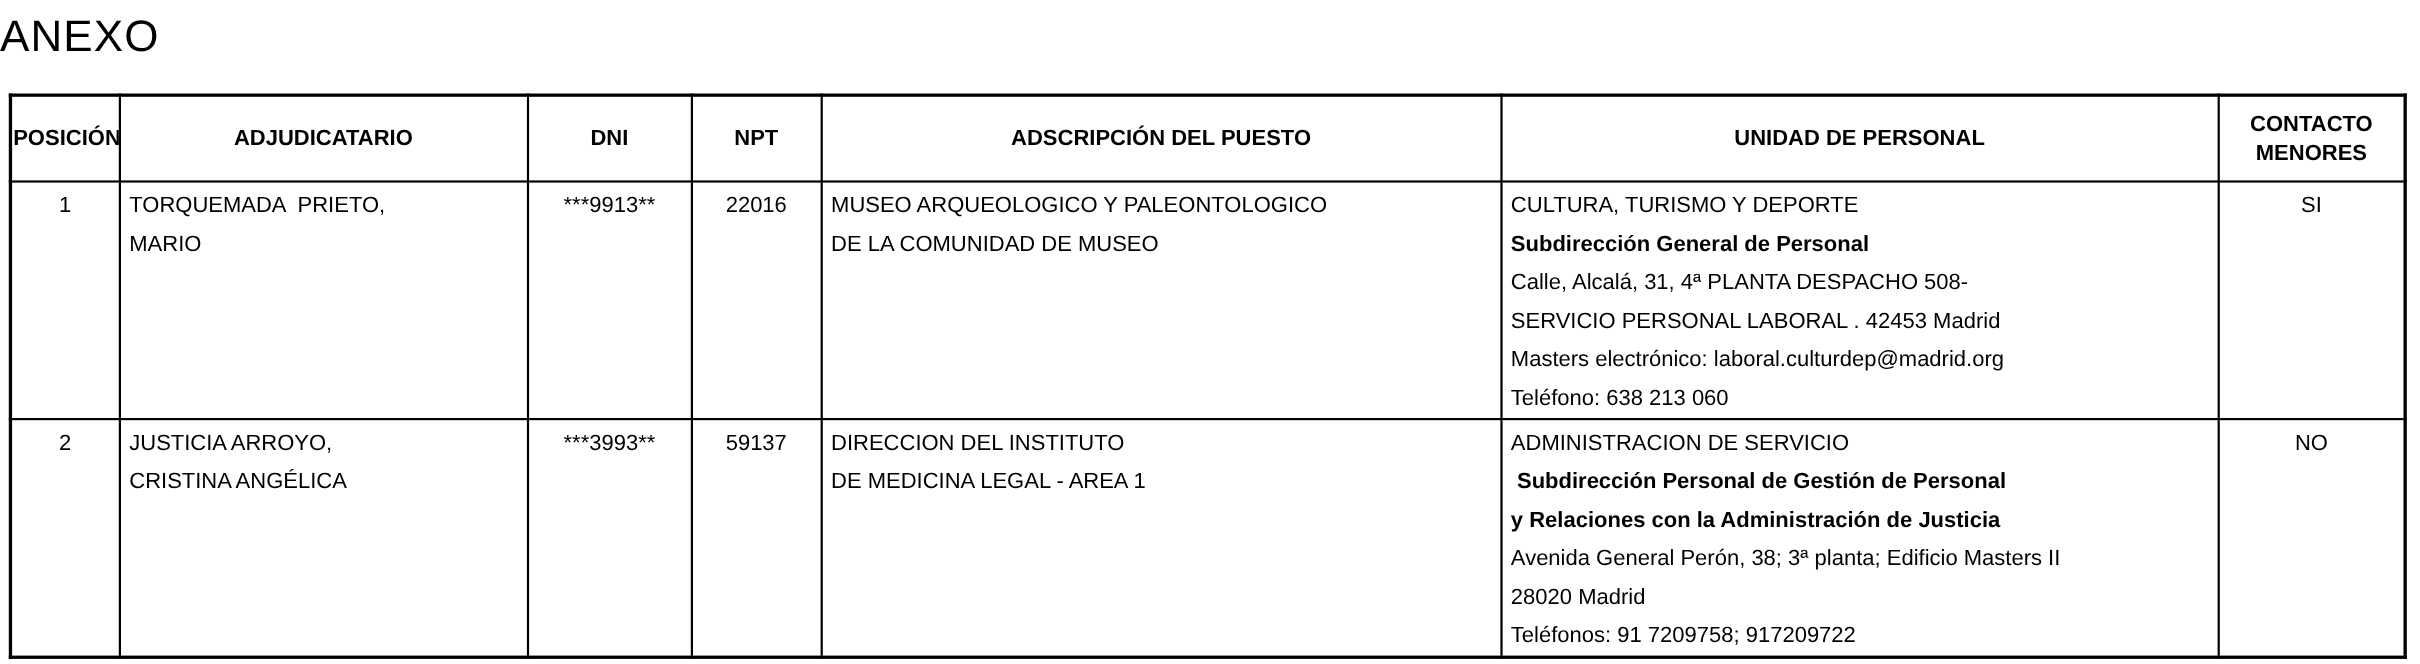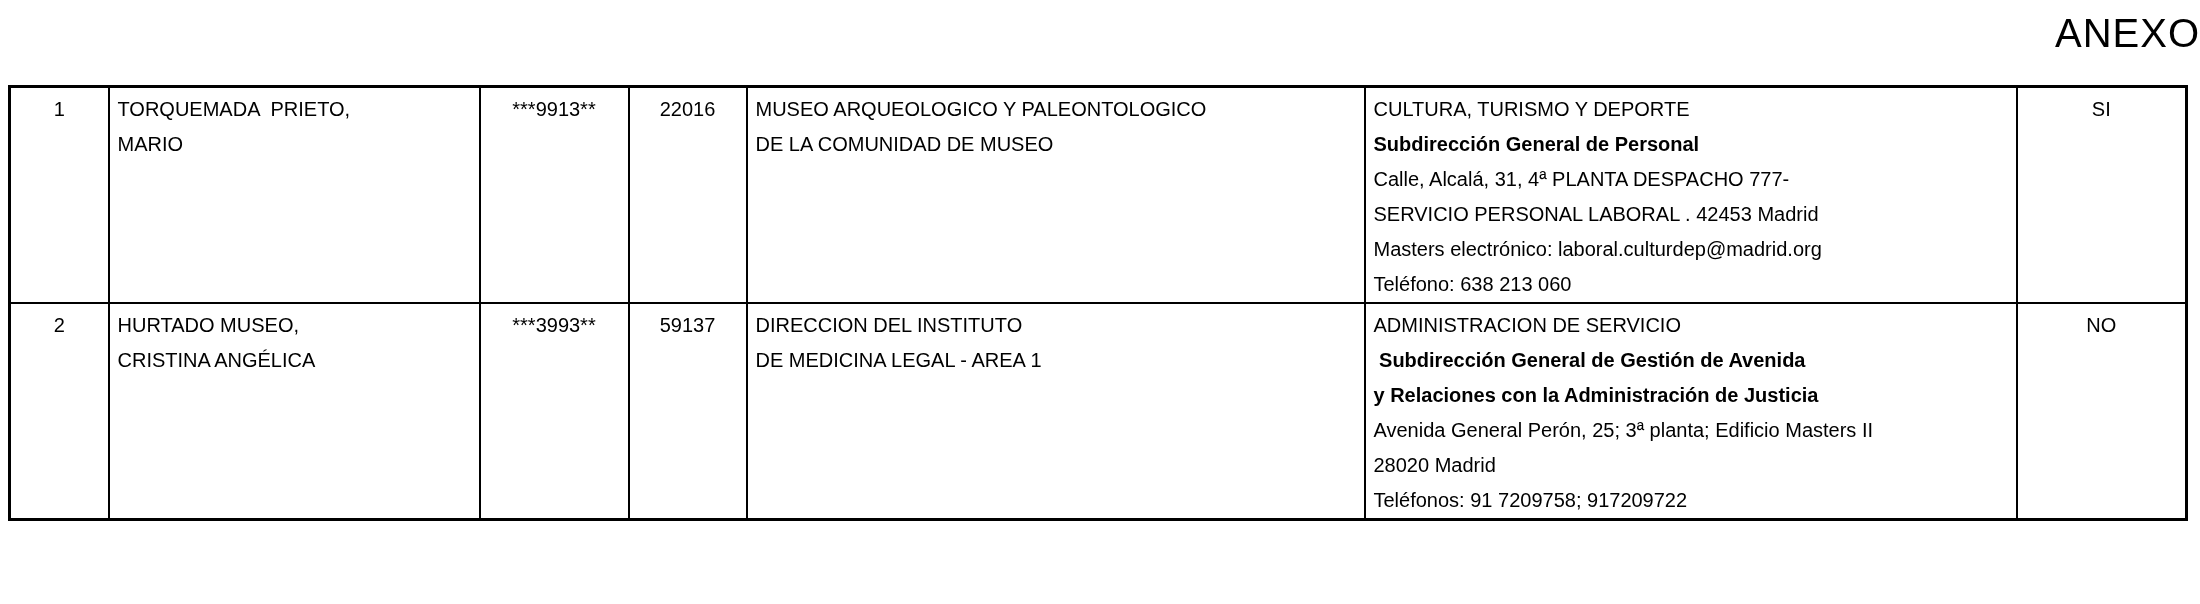--- a/index.html
+++ b/index.html
@@ -13,21 +13,21 @@
     height: 604px;
     background: #ffffff;
     font-family: "Liberation Sans", sans-serif;
     color: #000000;
   }
   .doc-title {
     position: absolute;
     top: 12px;
     left: 0;
     width: 100%;
-    text-align: right;
+    text-align: left;
     font-size: 40px;
     line-height: 42px;
     font-weight: 400;
     letter-spacing: 1px;
   }
   table.anexo {
     position: absolute;
     left: 8px;
     top: 85px;
     width: 2177px;
@@ -81,20 +81,29 @@
       <col style="width:99px">
       <col style="width:371px">
       <col style="width:149px">
       <col style="width:118px">
       <col style="width:618px">
       <col style="width:652px">
       <col style="width:170px">
     </colgroup>
 
     <tbody>
+        <tr class="hdr">
+      <th>POSICIÓN</th>
+      <th>ADJUDICATARIO</th>
+      <th>DNI</th>
+      <th>NPT</th>
+      <th>ADSCRIPCIÓN DEL PUESTO</th>
+      <th>UNIDAD DE PERSONAL</th>
+      <th class="wrap">CONTACTO MENORES</th>
+    </tr>
 
     <tr class="r1">
       <td class="ctr">
         <div class="ln">1</div>
       </td>
       <td>
         <div class="ln">TORQUEMADA  PRIETO,</div>
         <div class="ln">MARIO</div>
       </td>
       <td class="ctr">
@@ -103,53 +112,53 @@
       <td class="ctr">
         <div class="ln">22016</div>
       </td>
       <td>
         <div class="ln">MUSEO ARQUEOLOGICO Y PALEONTOLOGICO</div>
         <div class="ln">DE LA COMUNIDAD DE MUSEO</div>
       </td>
       <td>
         <div class="ln">CULTURA, TURISMO Y DEPORTE</div>
         <div class="ln b">Subdirección General de Personal</div>
-        <div class="ln">Calle, Alcalá, 31, 4ª PLANTA DESPACHO 777-</div>
+        <div class="ln">Calle, Alcalá, 31, 4ª PLANTA DESPACHO 508-</div>
         <div class="ln">SERVICIO PERSONAL LABORAL . 42453 Madrid</div>
         <div class="ln">Masters electrónico: laboral.culturdep@madrid.org</div>
         <div class="ln">Teléfono: 638 213 060</div>
       </td>
       <td class="ctr">
         <div class="ln">SI</div>
       </td>
     </tr>
 
     <tr class="r2">
       <td class="ctr">
         <div class="ln">2</div>
       </td>
       <td>
-        <div class="ln">HURTADO MUSEO,</div>
+        <div class="ln">JUSTICIA ARROYO,</div>
         <div class="ln">CRISTINA ANGÉLICA</div>
       </td>
       <td class="ctr">
         <div class="ln">***3993**</div>
       </td>
       <td class="ctr">
         <div class="ln">59137</div>
       </td>
       <td>
         <div class="ln">DIRECCION DEL INSTITUTO</div>
         <div class="ln">DE MEDICINA LEGAL - AREA 1</div>
       </td>
       <td>
         <div class="ln">ADMINISTRACION DE SERVICIO</div>
-        <div class="ln b"> Subdirección General de Gestión de Avenida</div>
+        <div class="ln b"> Subdirección Personal de Gestión de Personal</div>
         <div class="ln b">y Relaciones con la Administración de Justicia</div>
-        <div class="ln">Avenida General Perón, 25; 3ª planta; Edificio Masters II</div>
+        <div class="ln">Avenida General Perón, 38; 3ª planta; Edificio Masters II</div>
         <div class="ln">28020 Madrid</div>
         <div class="ln">Teléfonos: 91 7209758; 917209722</div>
       </td>
       <td class="ctr">
         <div class="ln">NO</div>
       </td>
     </tr>
   </tbody>
     </table>
 

